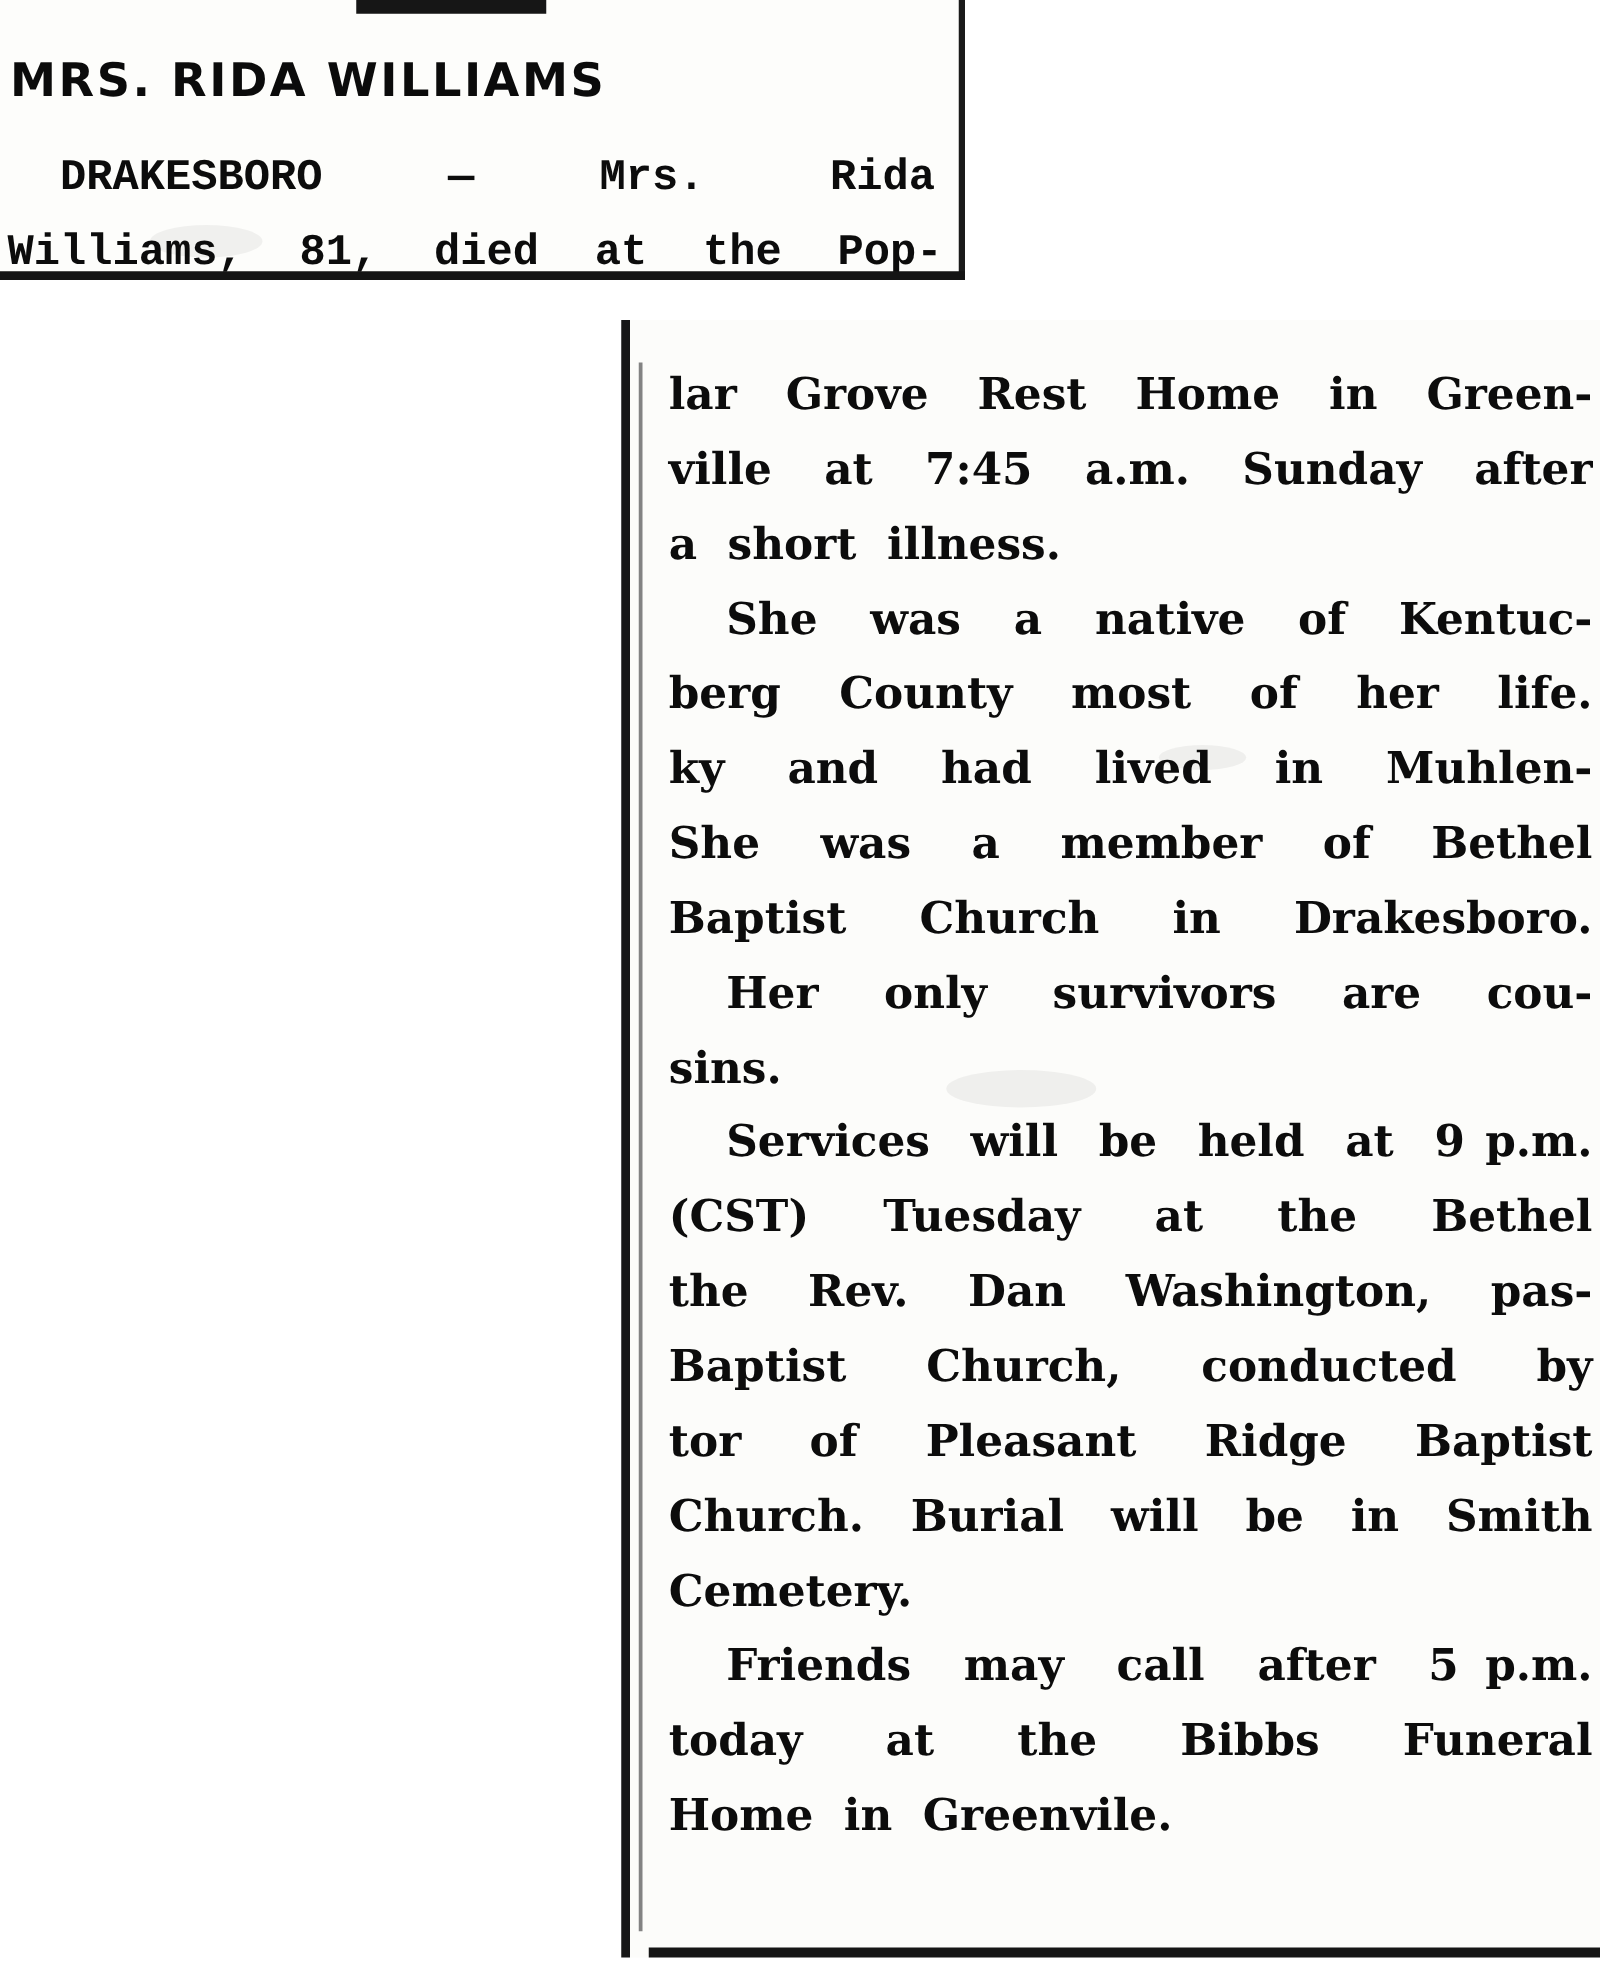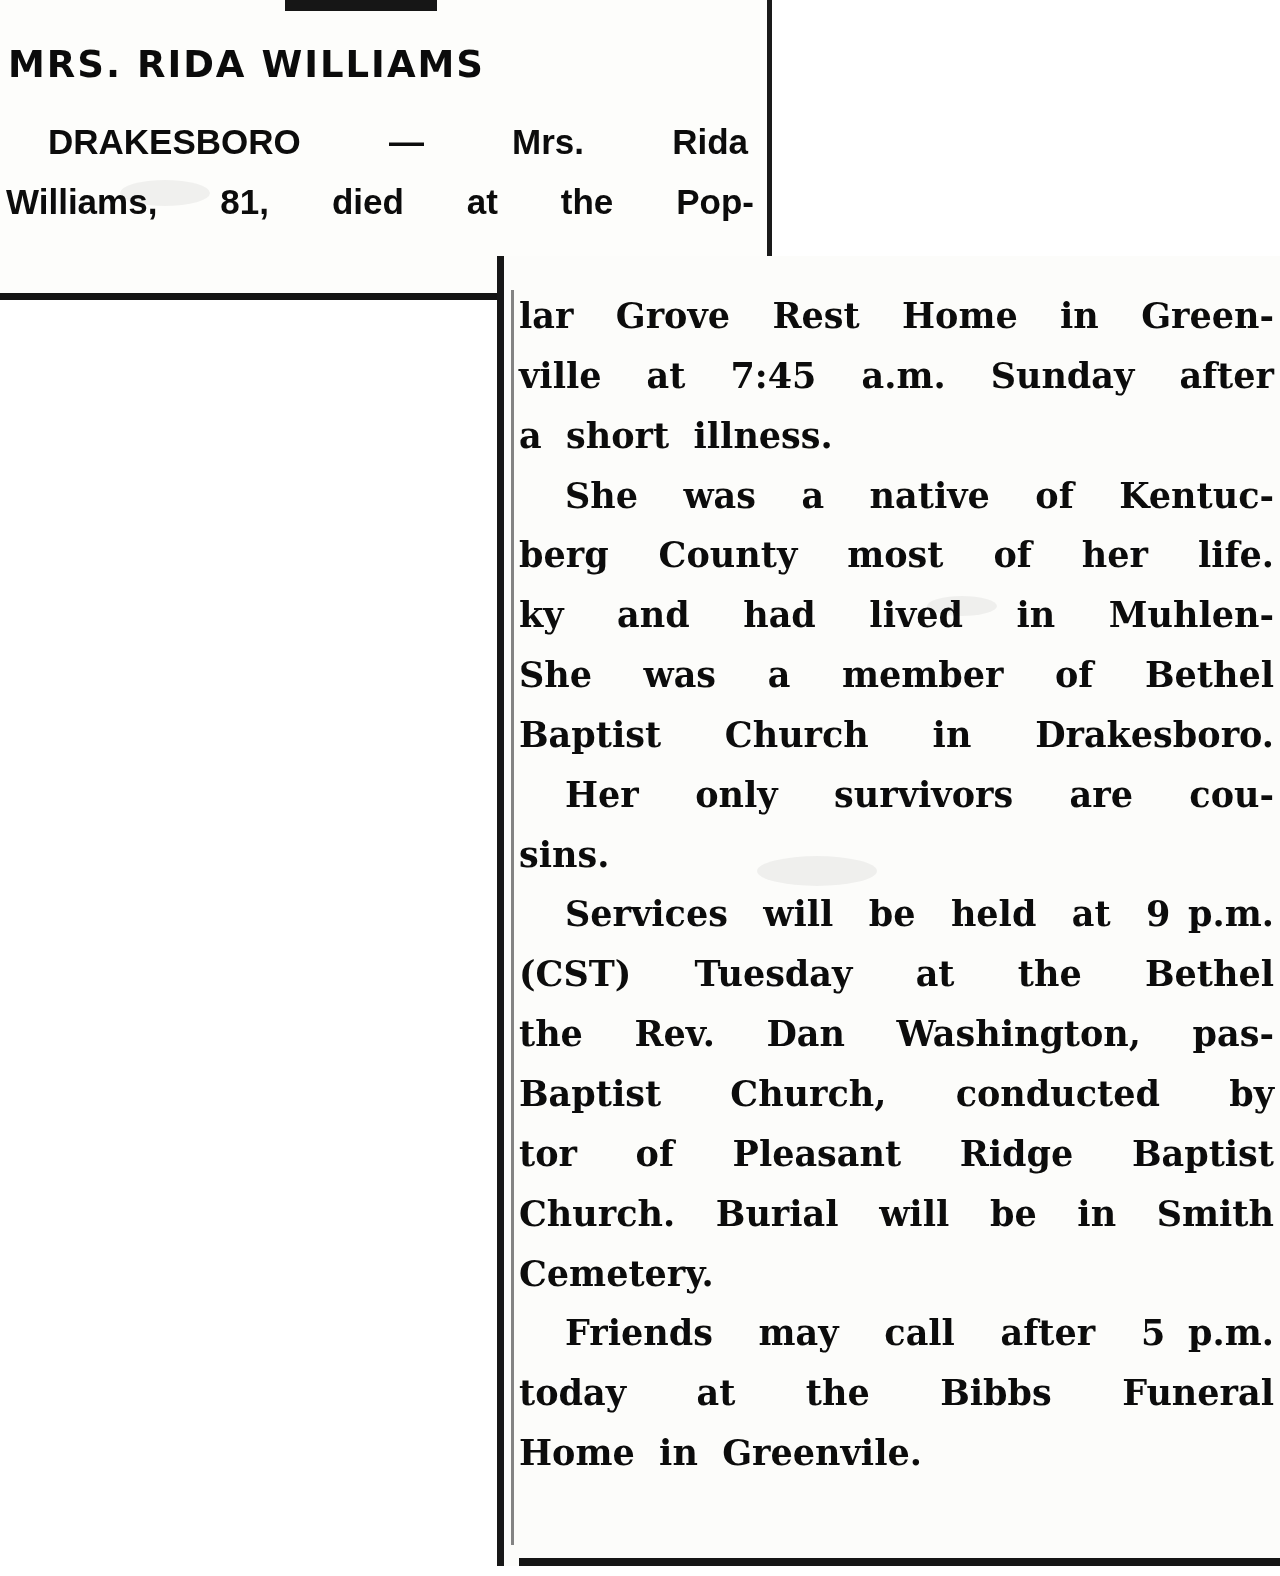--- a/index.html
+++ b/index.html
@@ -15,21 +15,21 @@
     font-family: "DejaVu Serif", serif;
     color: #0a0a0a;
   }
 
   
   #clipping-top {
     position: absolute;
     left: 0;
     top: 0;
     width: 772px;
-    height: 300px;
+    height: 224px;
     background: #fdfdfb;
     box-sizing: border-box;
   }
   #clipping-top .edge-right {
     position: absolute;
     right: 0;
     top: 0;
     width: 5px;
     height: 100%;
     background: #1a1a1a;
@@ -62,21 +62,21 @@
     letter-spacing: 2.0px;
     line-height: 1.05;
     color: #0b0b0b;
   }
 
   .lede {
     position: absolute;
     left: 6px;
     top: 112px;
     width: 756px;
-    font-family: Liberation Sans, sans-serif;
+    font-family: Liberation Mono, monospace;
     font-weight: 700;
     font-size: 35px;
     line-height: 1.72;
     color: #0c0c0c;
   }
   .lede .l1 {
     display: block;
     text-align: justify;
     text-align-last: justify;
     padding-left: 42px;
@@ -137,20 +137,21 @@
     color: #0c0c0c;
   }
   .para {
     margin: 0;
   }
   .para .ln {
     display: block;
     text-align: justify;
     text-align-last: justify;
     white-space: pre;
+    margin-left: 16px;
   }
   .para .ln.indent {
     padding-left: 46px;
   }
   .para .ln.last {
     text-align: center;
     text-align-last: left;
   }
 
   

